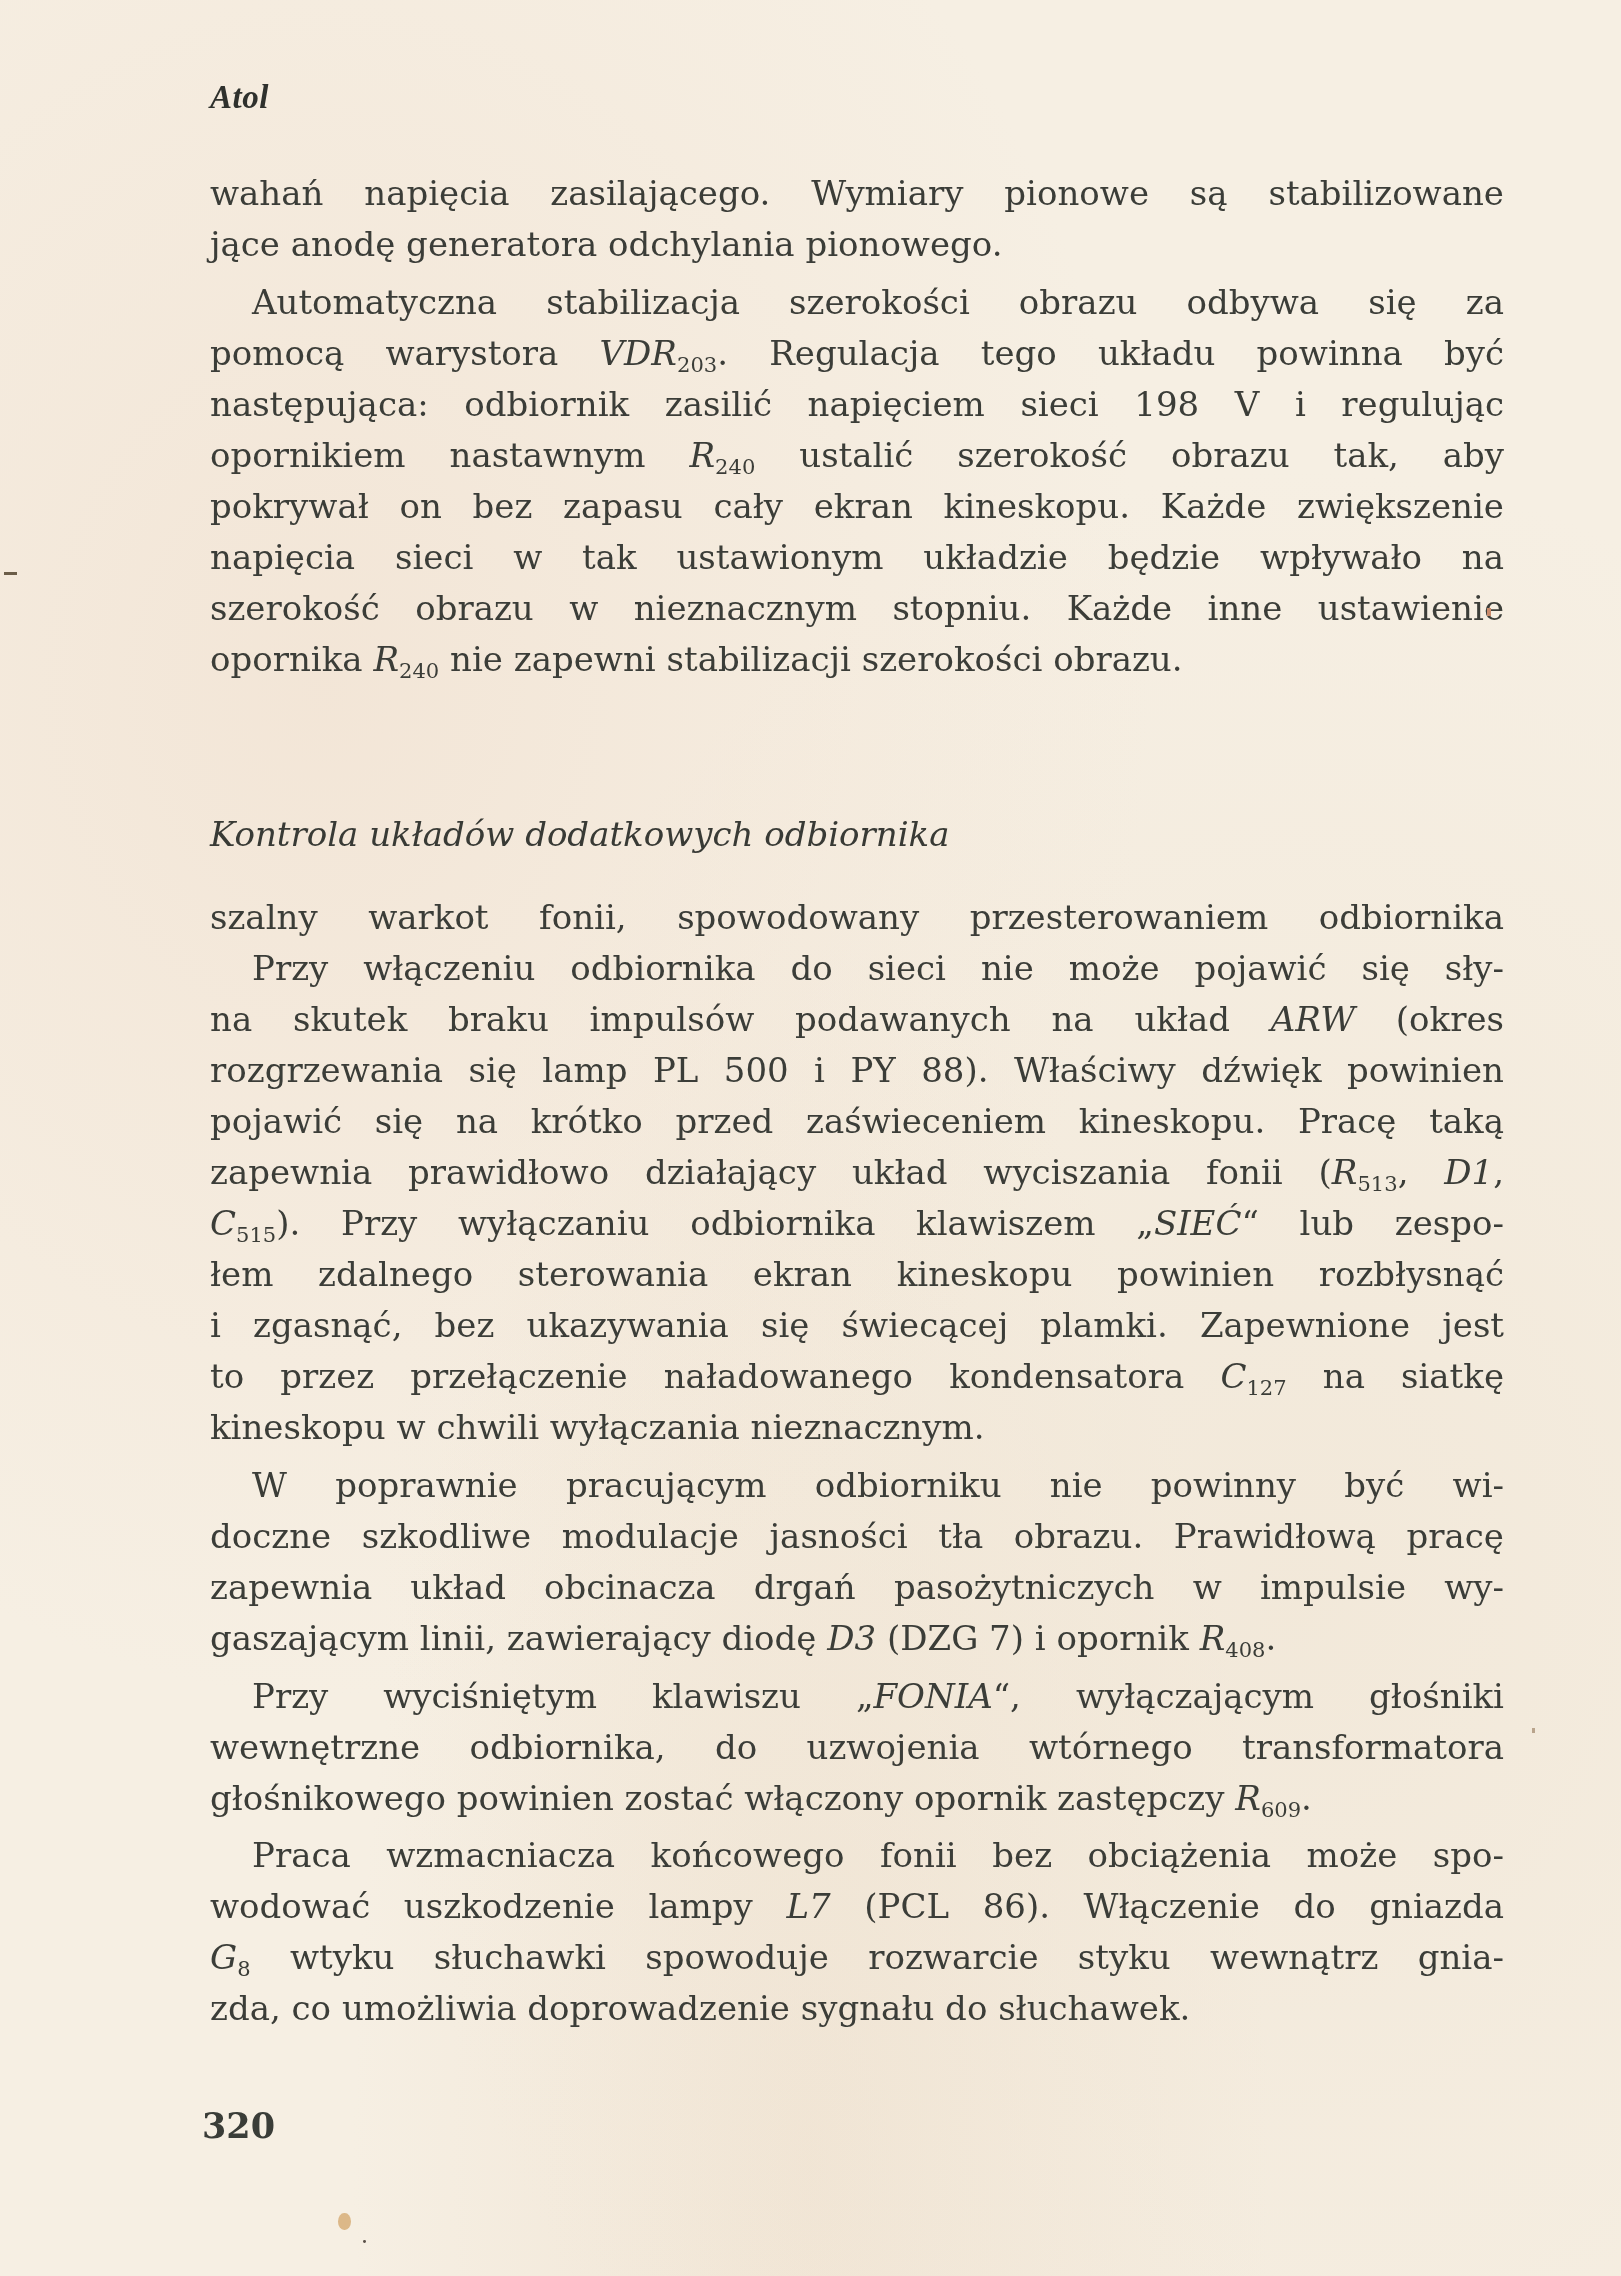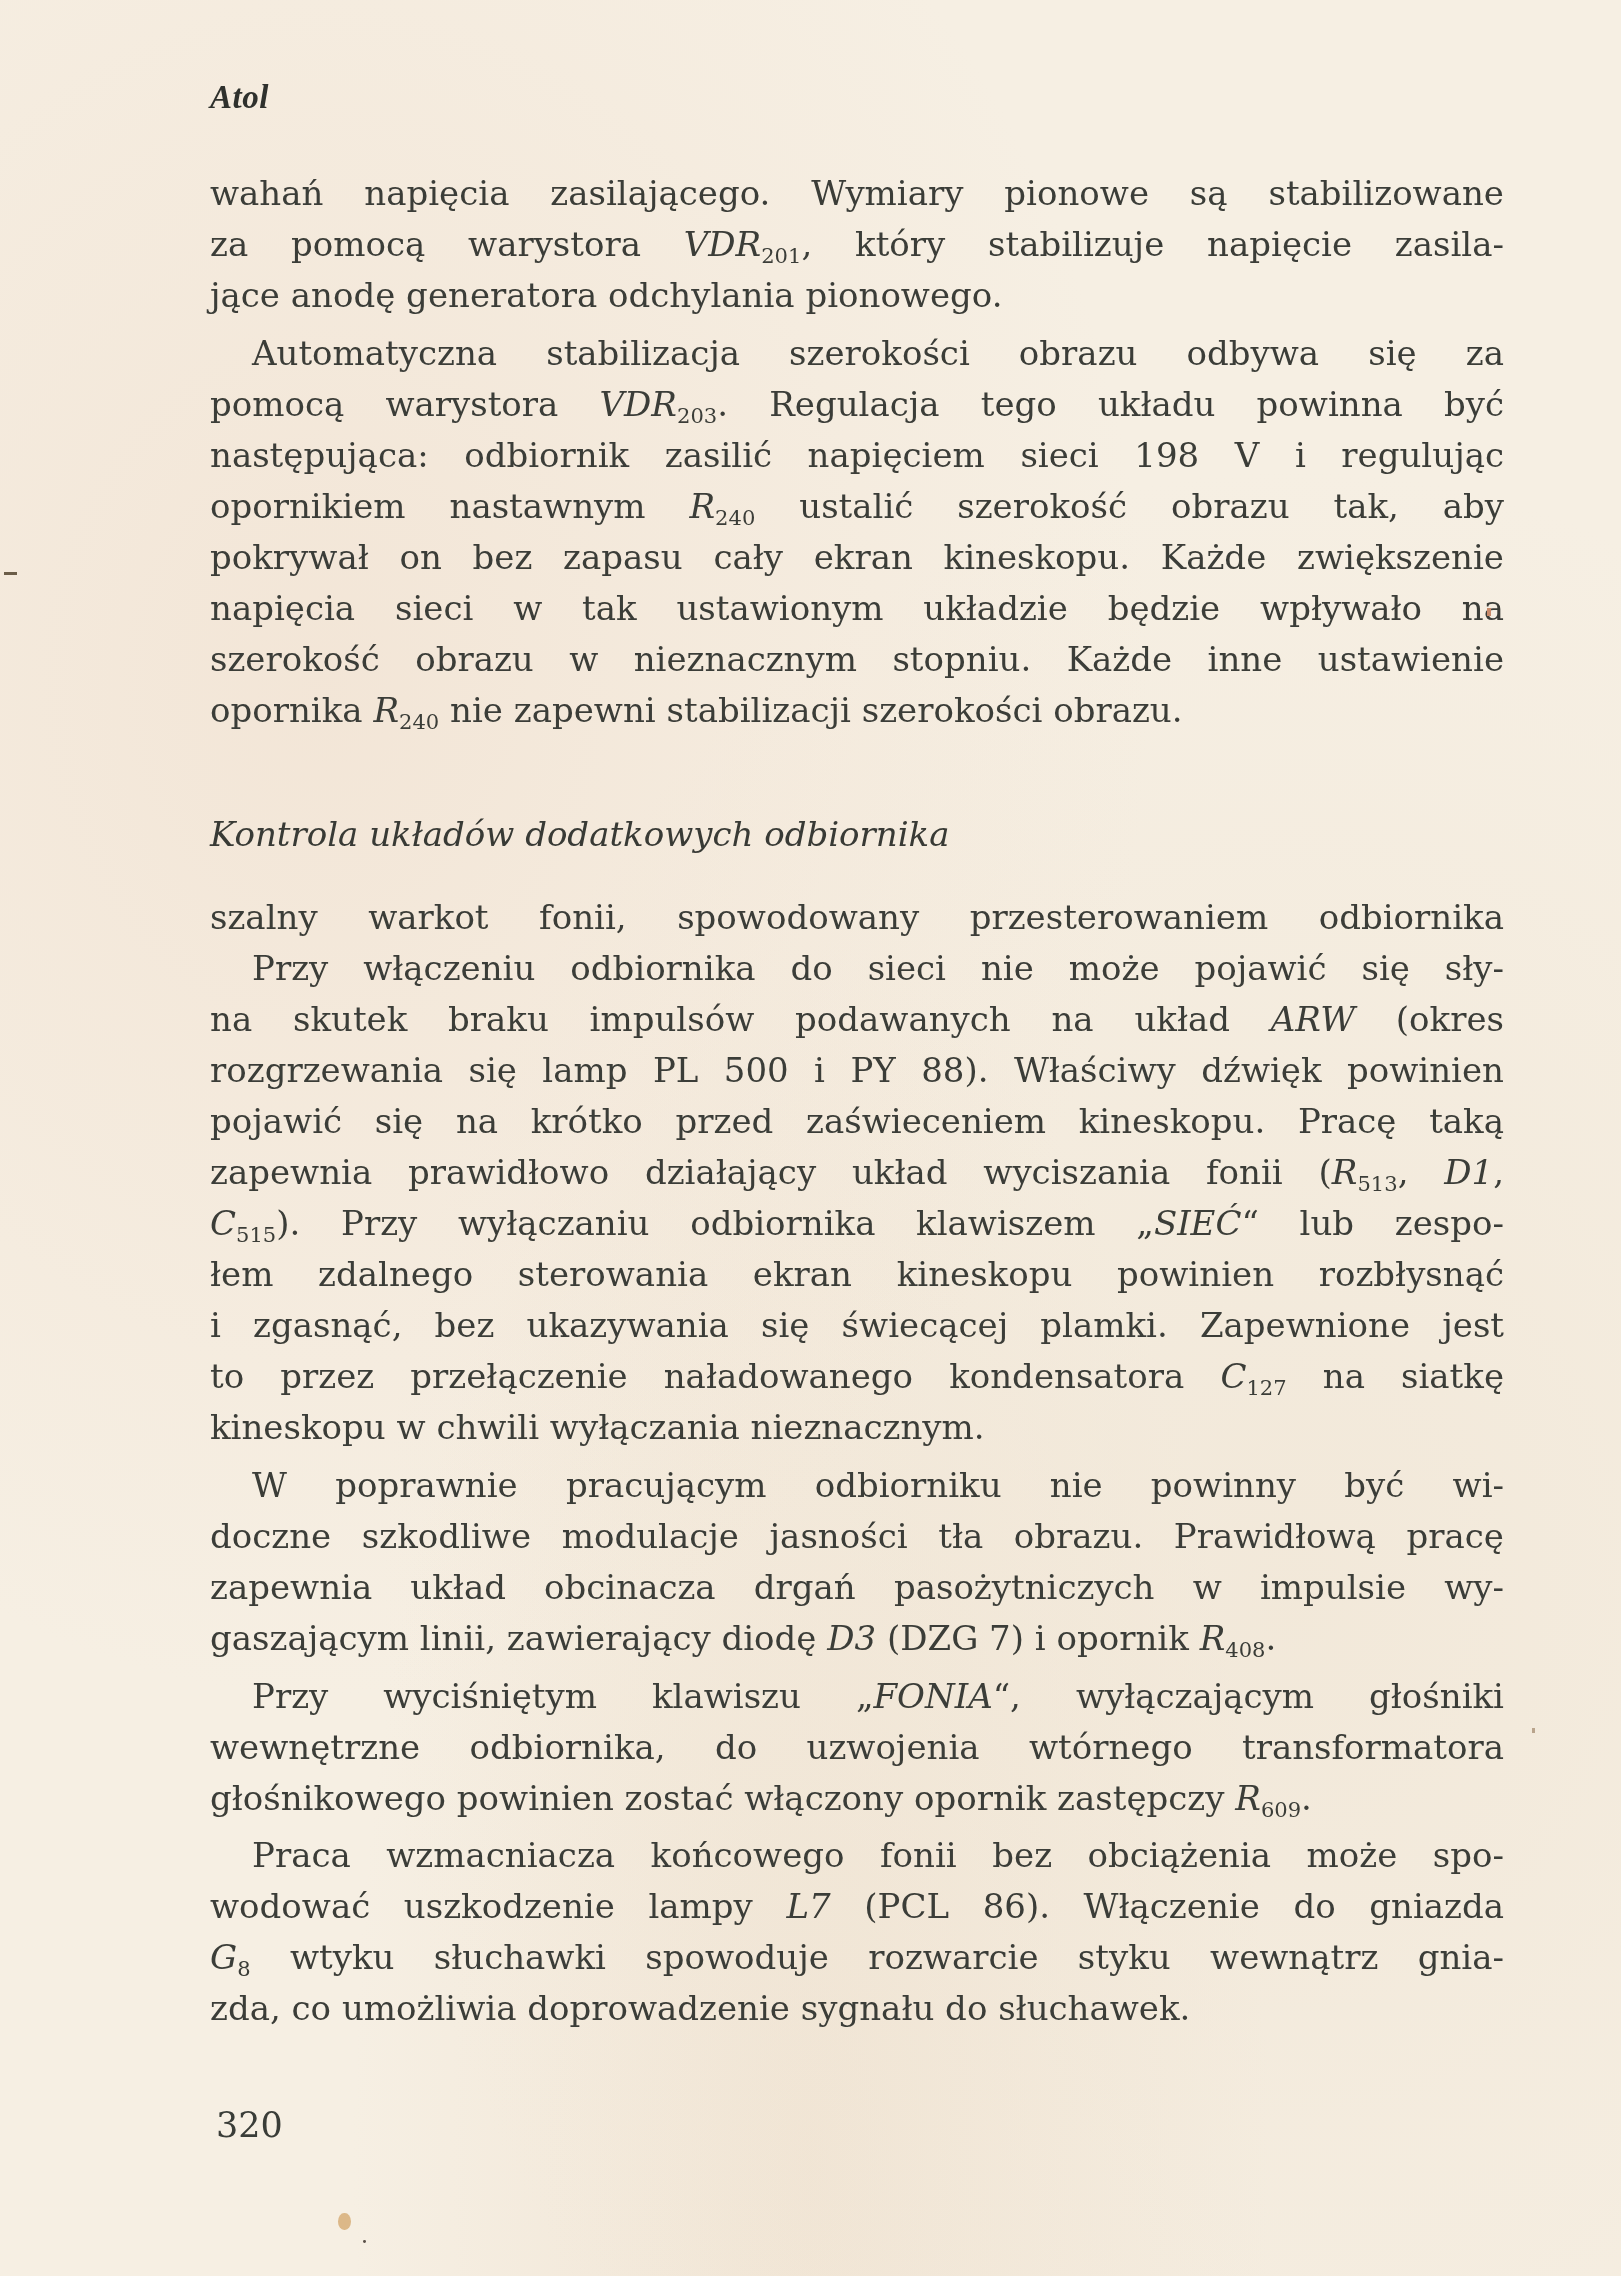--- a/index.html
+++ b/index.html
@@ -30,37 +30,36 @@
   .p .line.first { padding-left: 42px; }
   .p .line.last { text-align-last: left; }
   .line { display: block; }
   i, .it { font-style: italic; }
   sub { font-size: 62%; vertical-align: -0.35em; line-height: 0; }
   .heading {
     position: absolute; left: 210px; top: 814px;
     font-style: italic; font-size: 34px; color: #383a35;
   }
   .page-number {
-    position: absolute; left: 216px; top: 2105px;
-    font-weight: normal; font-size: 35px; color: #3a3d38;
+    position: absolute; left: 202px; top: 2105px;
+    font-weight: bold; font-size: 35px; color: #3a3d38;
   }
   .mark { position: absolute; background: #6b5d48; }
   .smudge { position: absolute; border-radius: 50%; }
 </style>
 </head>
 <body>
 
 <div class="page">
 
   <div class="running-head">Atol</div>
 
   <div class="text-block" style="top:168px;">
     <div class="p">
         <span class="line">wahań napięcia zasilającego. Wymiary pionowe są stabilizowane</span>
-        <span class="line">za pomocą warystora <span class="it">VDR</span><sub>201</sub>, który stabilizuje napięcie zasila-</span>
         <span class="line last">jące anodę generatora odchylania pionowego.</span>
       </div>
     <div class="p" style="margin-top:6.8px;">
         <span class="line first">Automatyczna stabilizacja szerokości obrazu odbywa się za</span>
         <span class="line">pomocą warystora <span class="it">VDR</span><sub>203</sub>. Regulacja tego układu powinna być</span>
         <span class="line">następująca: odbiornik zasilić napięciem sieci 198 V i regulując</span>
         <span class="line">opornikiem nastawnym <span class="it">R</span><sub>240</sub> ustalić szerokość obrazu tak, aby</span>
         <span class="line">pokrywał on bez zapasu cały ekran kineskopu. Każde zwiększenie</span>
         <span class="line">napięcia sieci w tak ustawionym układzie będzie wpływało na</span>
         <span class="line">szerokość obrazu w nieznacznym stopniu. Każde inne ustawienie</span>

